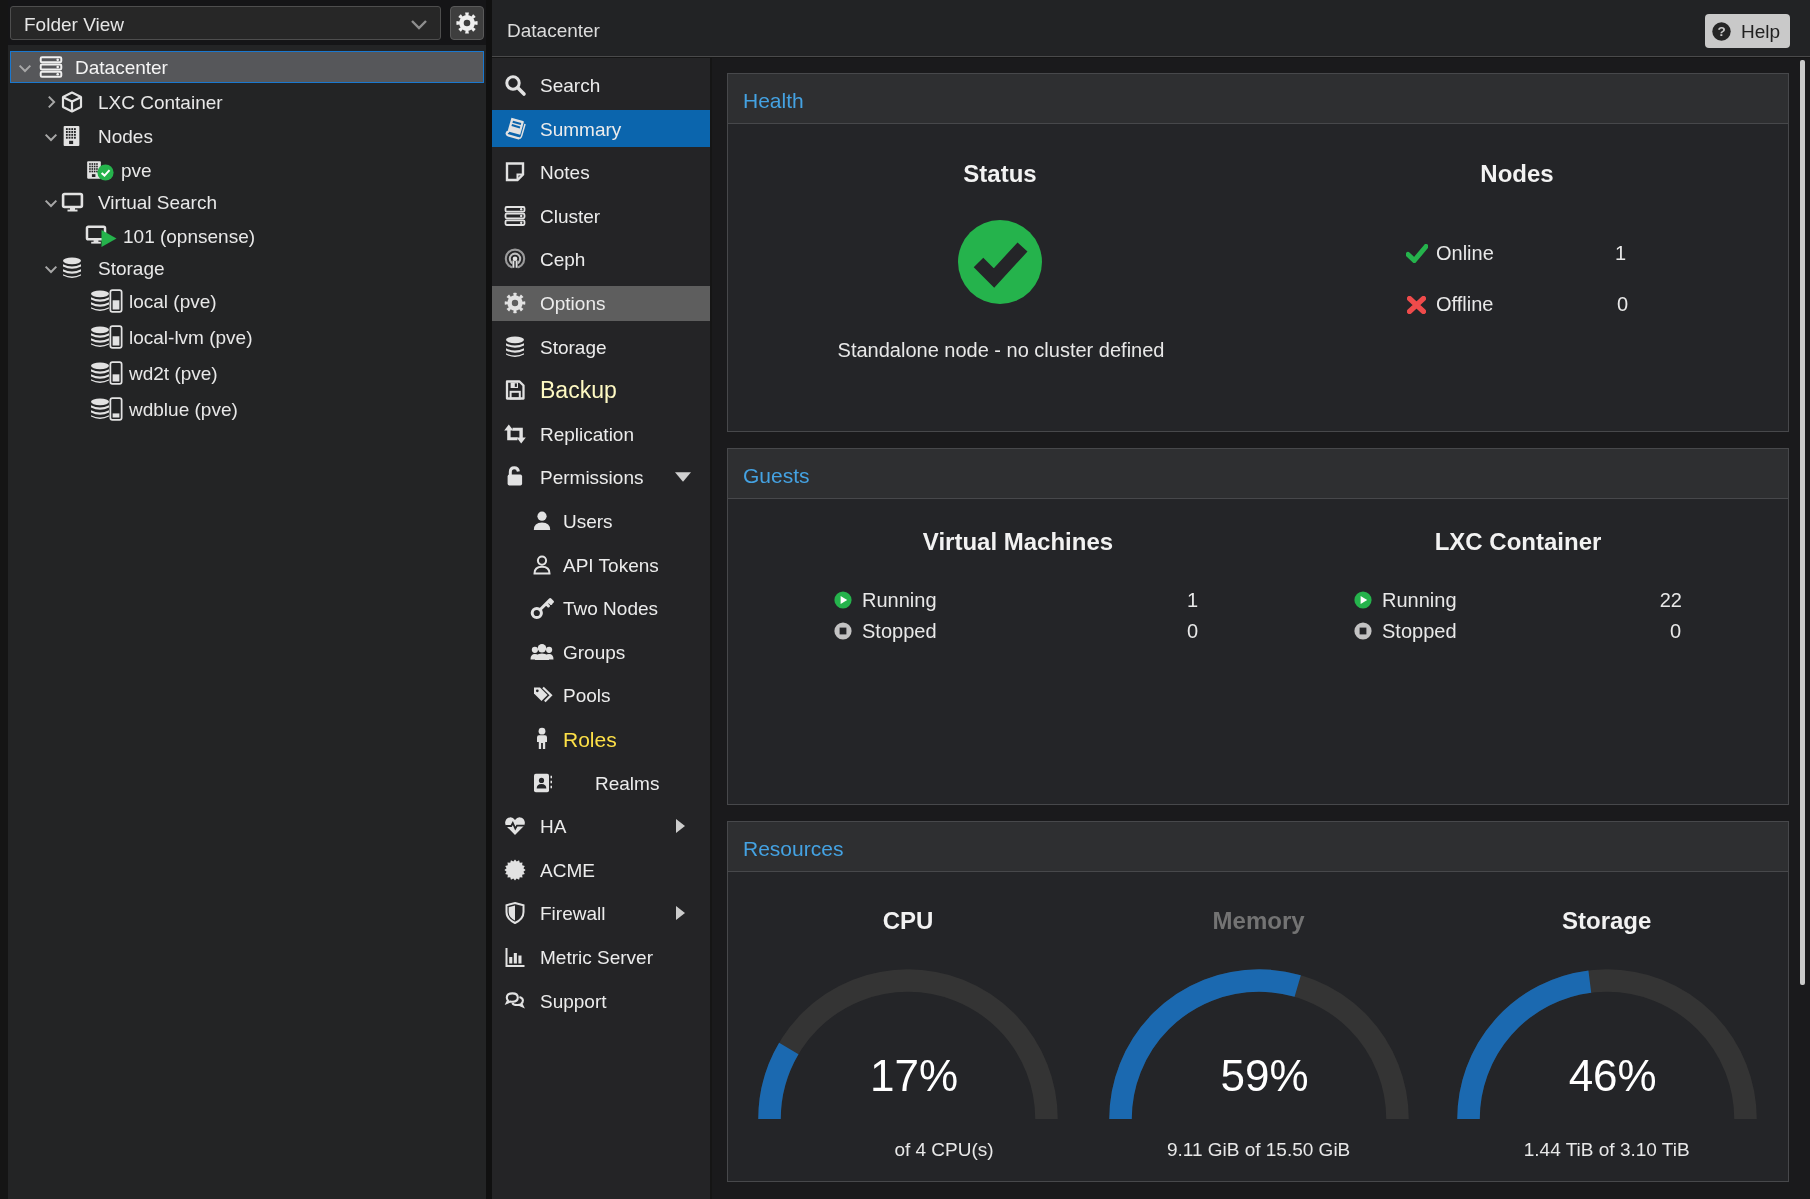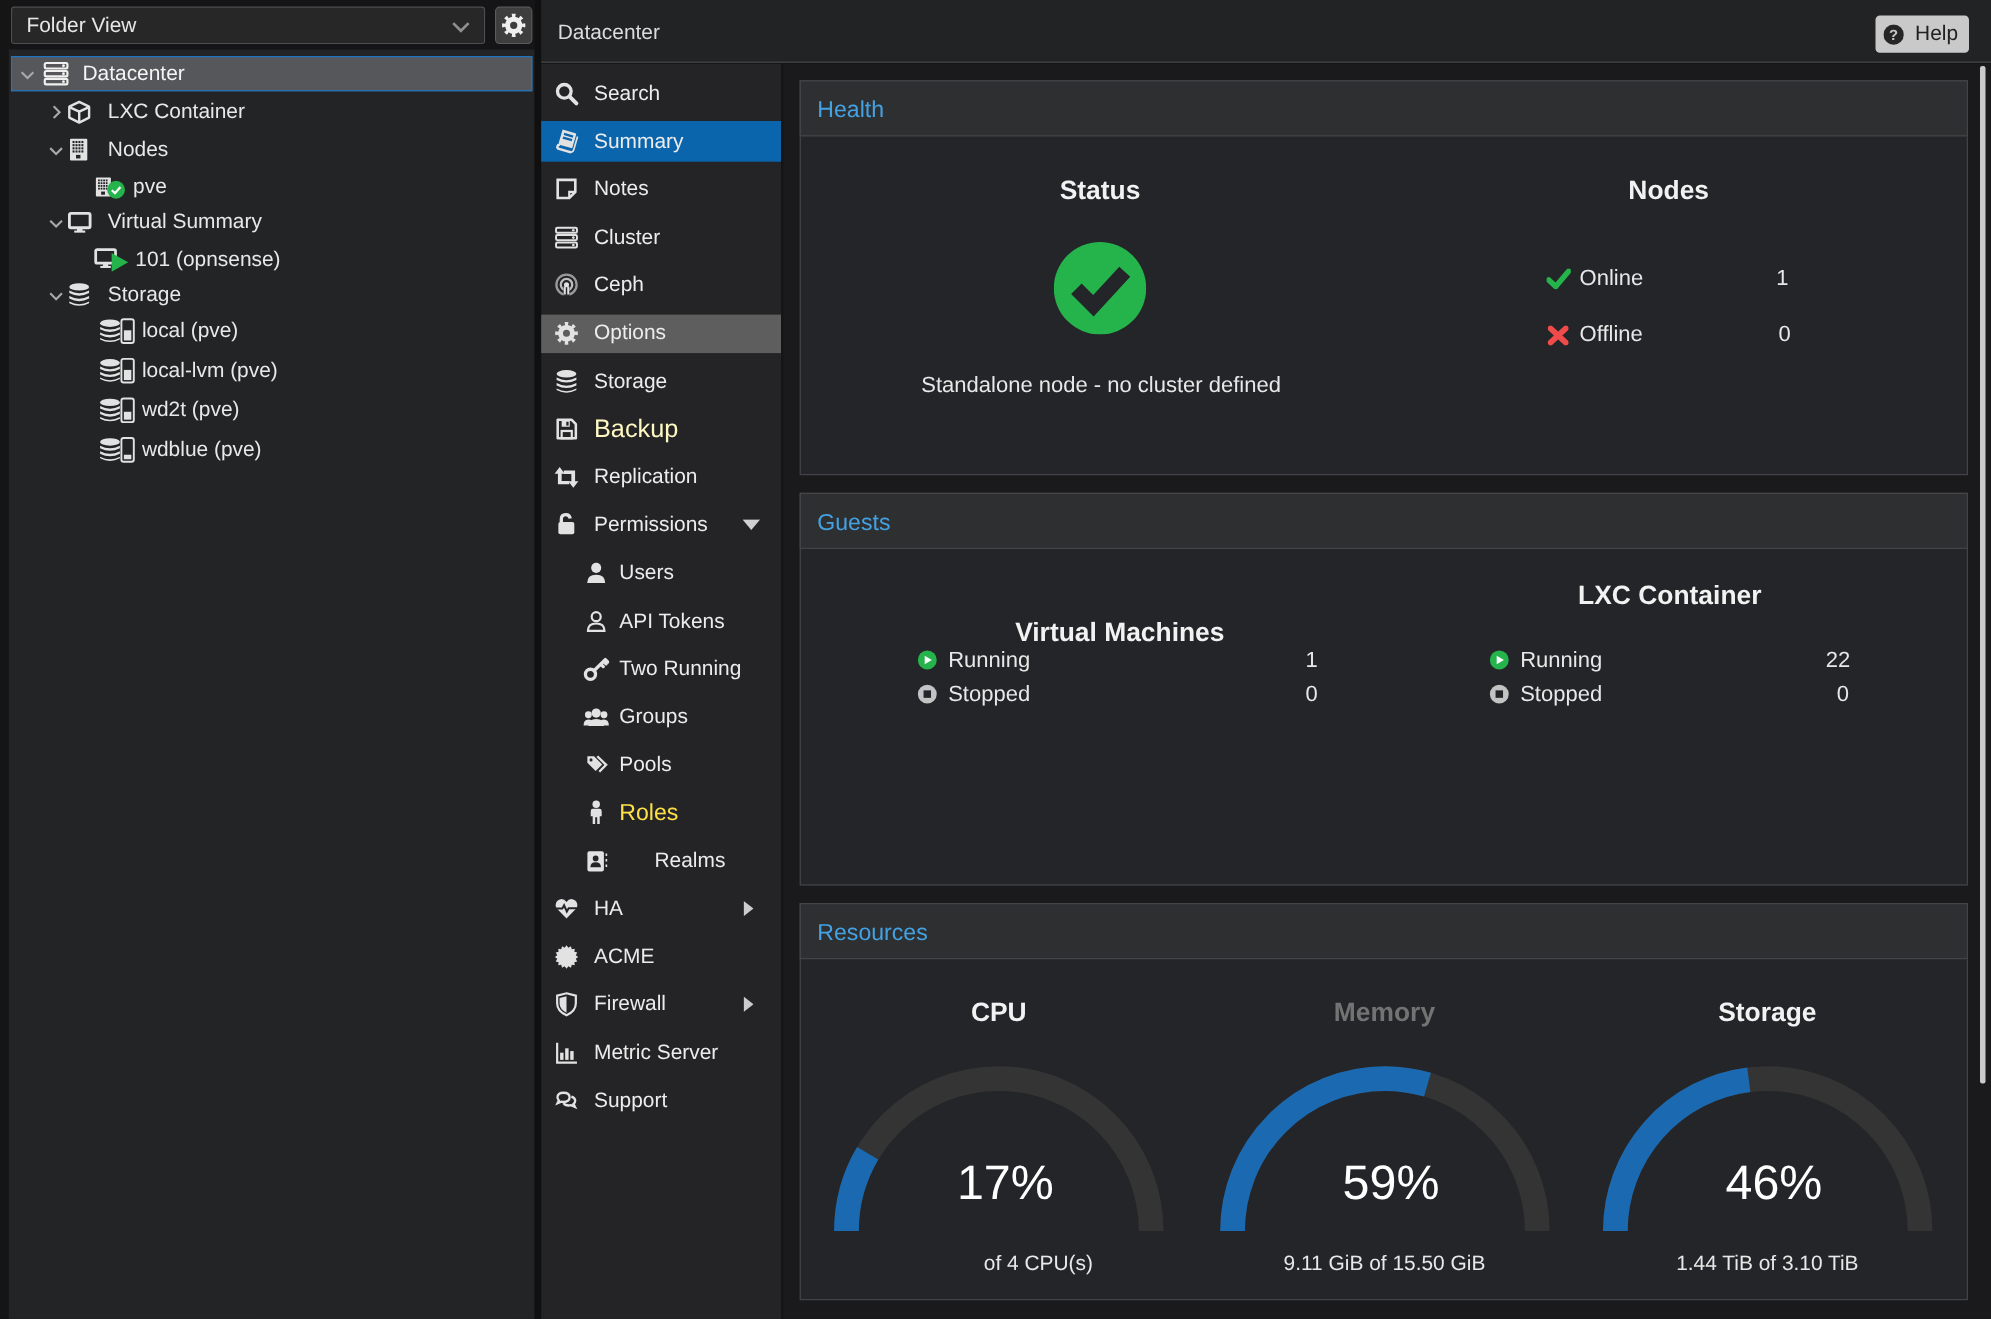--- a/index.html
+++ b/index.html
@@ -87,21 +87,21 @@
   </svg>
 <div style="position:absolute;left:121px;top:170px;transform:translateY(-50%);font-size:19px;color:#e8e8e8;font-weight:normal;white-space:nowrap;line-height:1;">pve</div>
 <svg style="position:absolute;left:43px;top:194px" width="16" height="16" viewBox="0 0 18 18">
     <path d="M3 7.5 L9 13.5 L15 7.5" fill="none" stroke="#a8a8a8" stroke-width="2.2"></path>
   </svg>
 <svg style="position:absolute;left:60px;top:190px" width="25" height="24" viewBox="0 0 24 24">
     <rect x="2.6" y="4" width="18.8" height="13" rx="1.4" fill="none" stroke="#e2e2e2" stroke-width="2.6"></rect>
     <rect x="9.5" y="17.8" width="5" height="2.2" fill="#e2e2e2"></rect>
     <rect x="7" y="19.6" width="10" height="1.9" fill="#e2e2e2"></rect>
   </svg>
-<div style="position:absolute;left:98px;top:202px;transform:translateY(-50%);font-size:19px;color:#e8e8e8;font-weight:normal;white-space:nowrap;line-height:1;">Virtual Summary</div>
+<div style="position:absolute;left:98px;top:202px;transform:translateY(-50%);font-size:19px;color:#e8e8e8;font-weight:normal;white-space:nowrap;line-height:1;">Virtual Search</div>
 <svg style="position:absolute;left:84px;top:222.5px" width="24" height="23" viewBox="0 0 24 24">
     <rect x="2.6" y="4" width="18.8" height="13" rx="1.4" fill="none" stroke="#e2e2e2" stroke-width="2.6"></rect>
     <rect x="9.5" y="17.8" width="5" height="2.2" fill="#e2e2e2"></rect>
     <rect x="7" y="19.6" width="10" height="1.9" fill="#e2e2e2"></rect>
   </svg>
 <svg style="position:absolute;left:100px;top:229.5px" width="18" height="17" viewBox="0 0 17 17">
     <path d="M1 0 L16 8.5 L1 17 Z" fill="#25b34c"></path>
   </svg>
 <div style="position:absolute;left:123px;top:235.5px;transform:translateY(-50%);font-size:19px;color:#e8e8e8;font-weight:normal;white-space:nowrap;line-height:1;">101 (opnsense)</div>
 <svg style="position:absolute;left:43px;top:260px" width="16" height="16" viewBox="0 0 18 18">
@@ -247,21 +247,21 @@
 <div style="position:absolute;left:563px;top:521.0px;transform:translateY(-50%);font-size:19px;color:#ececec;font-weight:normal;white-space:nowrap;line-height:1;">Users</div>
 <svg style="position:absolute;left:530px;top:552.6px" width="24" height="24" viewBox="0 0 24 24">
     <circle cx="12" cy="7.6" r="4.1" fill="none" stroke="#e2e2e2" stroke-width="2"></circle>
     <path d="M4.5 20.5 Q4.5 13.8 12 13.8 Q19.5 13.8 19.5 20.5 Z" fill="none" stroke="#e2e2e2" stroke-width="2"></path>
   </svg>
 <div style="position:absolute;left:563px;top:564.6px;transform:translateY(-50%);font-size:19px;color:#ececec;font-weight:normal;white-space:nowrap;line-height:1;">API Tokens</div>
 <svg style="position:absolute;left:530px;top:596.2px" width="24" height="24" viewBox="0 0 24 24">
     <circle cx="6.8" cy="17" r="4.6" fill="none" stroke="#e2e2e2" stroke-width="3"></circle>
     <path d="M10 13.8 L20.2 3.6 M20.4 3.8 L22.4 5.8 M16.2 7.8 L18.4 10 M18.8 5.2 L21 7.4" stroke="#e2e2e2" stroke-width="3" fill="none" stroke-linecap="round"></path>
   </svg>
-<div style="position:absolute;left:563px;top:608.2px;transform:translateY(-50%);font-size:19px;color:#ececec;font-weight:normal;white-space:nowrap;line-height:1;">Two Running</div>
+<div style="position:absolute;left:563px;top:608.2px;transform:translateY(-50%);font-size:19px;color:#ececec;font-weight:normal;white-space:nowrap;line-height:1;">Two Nodes</div>
 <svg style="position:absolute;left:530px;top:639.8px" width="24" height="24" viewBox="0 0 24 24">
     <circle cx="4.9" cy="9.8" r="3.1" fill="#e2e2e2"></circle>
     <circle cx="19.1" cy="9.8" r="3.1" fill="#e2e2e2"></circle>
     <path d="M0.5 19.5 Q0.5 14 4.9 14 Q7 14 8.2 15.2 L8.2 19.5 Z" fill="#e2e2e2"></path>
     <path d="M23.5 19.5 Q23.5 14 19.1 14 Q17 14 15.8 15.2 L15.8 19.5 Z" fill="#e2e2e2"></path>
     <circle cx="12" cy="8.2" r="4.2" fill="#e2e2e2"></circle>
     <path d="M4.9 20 Q4.9 13.6 12 13.6 Q19.1 13.6 19.1 20 Z" fill="#e2e2e2"></path>
   </svg>
 <div style="position:absolute;left:563px;top:651.8px;transform:translateY(-50%);font-size:19px;color:#ececec;font-weight:normal;white-space:nowrap;line-height:1;">Groups</div>
 <svg style="position:absolute;left:530px;top:683.4px" width="24" height="24" viewBox="0 0 24 24">
@@ -334,21 +334,21 @@
 <svg style="position:absolute;left:1406px;top:244px" width="22" height="19" viewBox="0 0 22 19">
     <path d="M2 10.5 L8.3 16.5 L20 2.5" stroke="#25b34c" stroke-width="5" fill="none" stroke-linecap="round" stroke-linejoin="round"></path>
   </svg>
 <div style="position:absolute;left:1436px;top:253px;transform:translateY(-50%);font-size:20px;color:#e8e8e8;font-weight:normal;white-space:nowrap;line-height:1;">Online</div>
 <div style="position:absolute;left:1626px;top:253px;transform:translate(-100%,-50%);font-size:20px;color:#e8e8e8;font-weight:normal;white-space:nowrap;line-height:1;">1</div>
 <svg style="position:absolute;left:1407px;top:296px" width="19" height="18" viewBox="0 0 19 18">
     <path d="M2.5 2.5 L16.5 15.5 M16.5 2.5 L2.5 15.5" stroke="#ef4b4b" stroke-width="5.2" stroke-linecap="round"></path>
   </svg>
 <div style="position:absolute;left:1436px;top:304px;transform:translateY(-50%);font-size:20px;color:#e8e8e8;font-weight:normal;white-space:nowrap;line-height:1;">Offline</div>
 <div style="position:absolute;left:1628px;top:304px;transform:translate(-100%,-50%);font-size:20px;color:#e8e8e8;font-weight:normal;white-space:nowrap;line-height:1;">0</div>
-<div style="position:absolute;left:1018px;top:542px;transform:translate(-50%,-50%);font-size:24px;color:#f2f2f2;font-weight:bold;white-space:nowrap;line-height:1;margin-top:34px;">Virtual Machines</div>
+<div style="position:absolute;left:1018px;top:542px;transform:translate(-50%,-50%);font-size:24px;color:#f2f2f2;font-weight:bold;white-space:nowrap;line-height:1;">Virtual Machines</div>
 <div style="position:absolute;left:1518px;top:542px;transform:translate(-50%,-50%);font-size:24px;color:#f2f2f2;font-weight:bold;white-space:nowrap;line-height:1;">LXC Container</div>
 <svg style="position:absolute;left:834px;top:591px" width="18" height="18" viewBox="0 0 18 18">
     <circle cx="9" cy="9" r="8.6" fill="#25b34c"></circle>
     <path d="M6.6 5.1 L13.2 9 L6.6 12.9 Z" fill="#fff"></path>
   </svg>
 <div style="position:absolute;left:862px;top:600px;transform:translateY(-50%);font-size:20px;color:#e8e8e8;font-weight:normal;white-space:nowrap;line-height:1;">Running</div>
 <div style="position:absolute;left:1198px;top:600px;transform:translate(-100%,-50%);font-size:20px;color:#e8e8e8;font-weight:normal;white-space:nowrap;line-height:1;">1</div>
 <svg style="position:absolute;left:834px;top:622px" width="18" height="18" viewBox="0 0 18 18">
     <circle cx="9" cy="9" r="8.6" fill="#c3c3c3"></circle>
     <rect x="5.6" y="5.6" width="6.8" height="6.8" fill="#242528"></rect>

